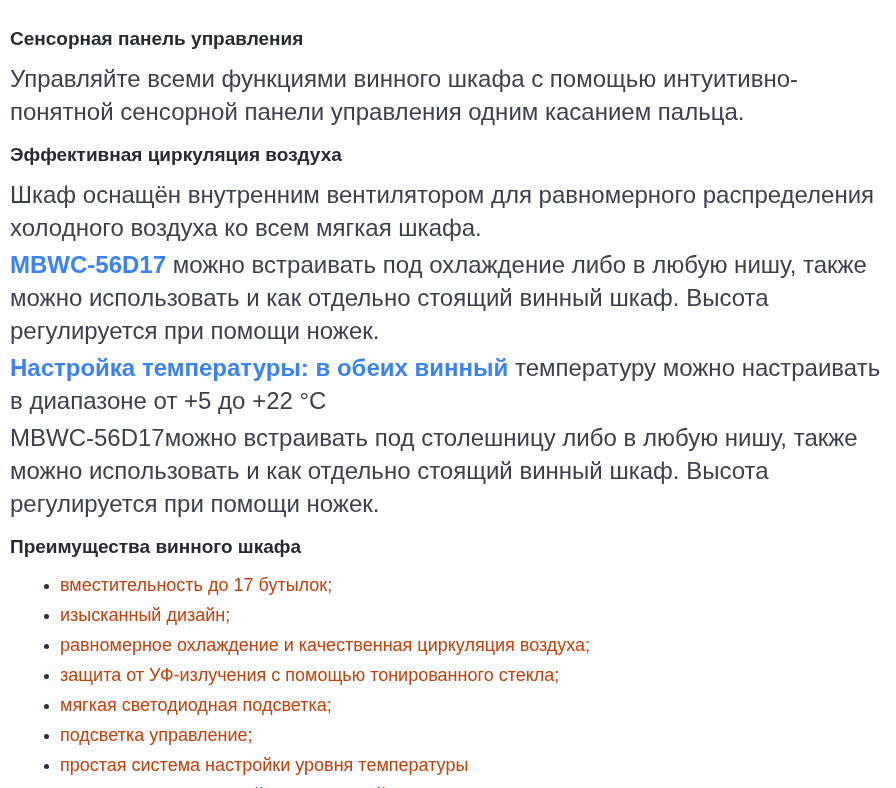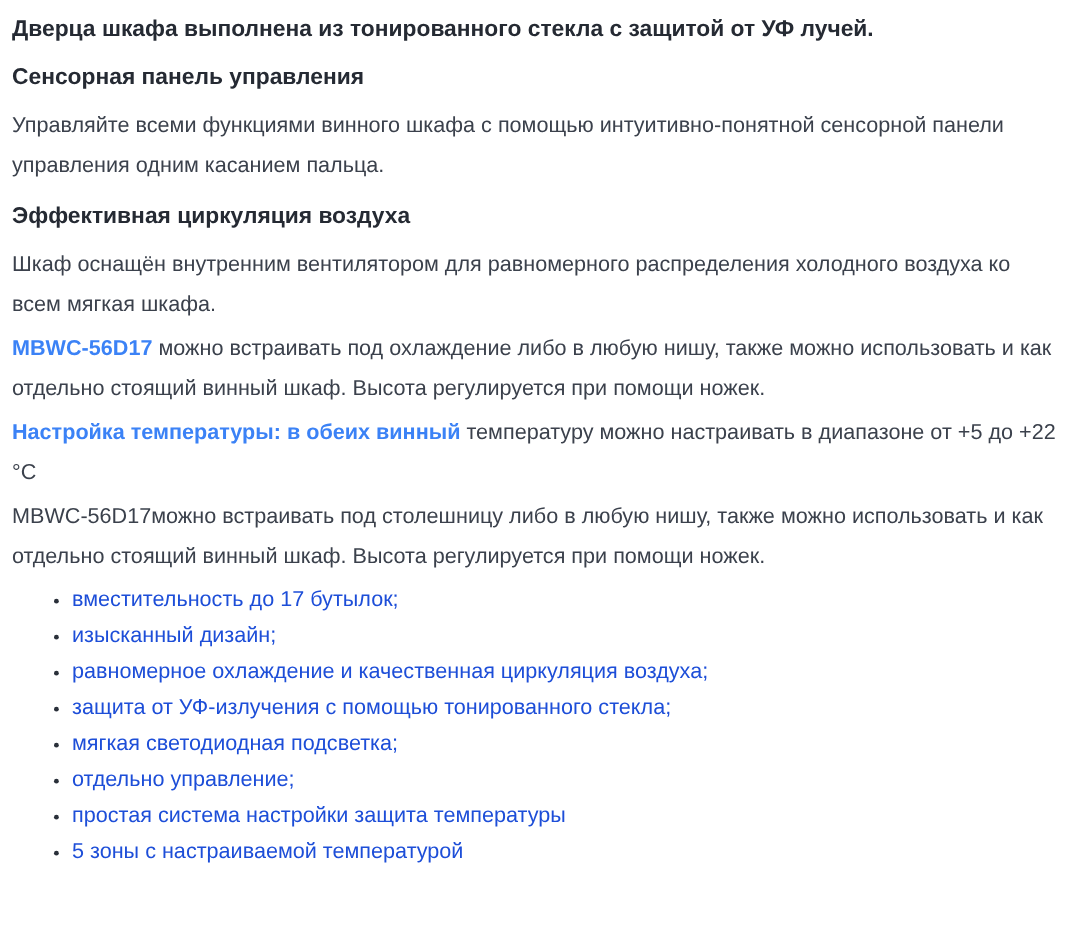--- a/index.html
+++ b/index.html
@@ -7,21 +7,21 @@
   .page {
     width: 896px;
     height: 788px;
     padding: 12px 12px 0 10px;
     background: #ffffff;
     font-family: "Liberation Sans", sans-serif;
     color: #3b414c;
     overflow: hidden;
   }
   .para {
-    font-size: 18px;
+    font-size: 24px;
     line-height: 33px;
     margin: 0 0 4px 0;
     color: #3b414c;
   }
   .para-lead {
     font-size: 19px;
     line-height: 26px;
     font-weight: 700;
     color: #252a33;
     margin: 0 0 4px 0;
@@ -38,53 +38,53 @@
     color: #3b82f6;
   }
   ul.advantages {
     list-style: disc;
     margin: 2px 0 0 0;
     padding-left: 50px;
   }
   ul.advantages li {
     font-size: 18px;
     line-height: 30px;
-    color: #1d4ed8;
+    color: #c2410c;
   }
   ul.advantages li::marker {
     color: #2a303a;
     font-size: 16px;
   }
 </style>
 </head>
 <body>
 
 <div class="page">
 
-  <p class="para-lead">Дверца шкафа выполнена из тонированного стекла с защитой от УФ лучей.</p>
 
   <h3 class="heading">Сенсорная панель управления</h3>
 
   <p class="para">Управляйте всеми функциями винного шкафа с помощью интуитивно-понятной сенсорной панели управления одним касанием пальца.</p>
 
   <h3 class="heading">Эффективная циркуляция воздуха</h3>
 
   <p class="para">Шкаф оснащён внутренним вентилятором для равномерного распределения холодного воздуха ко всем мягкая шкафа.</p>
 
   <p class="para"><span class="inline-bold">MBWC-56D17</span><span> можно встраивать под охлаждение либо в любую нишу, также можно использовать и как отдельно стоящий винный шкаф. Высота регулируется при помощи ножек.</span></p>
 
   <p class="para"><span class="inline-bold">Настройка температуры: в обеих винный</span><span> температуру можно настраивать в диапазоне от +5 до +22 °С</span></p>
 
   <p class="para">MBWC-56D17можно встраивать под столешницу либо в любую нишу, также можно использовать и как отдельно стоящий винный шкаф. Высота регулируется при помощи ножек.</p>
 
+  <h3 class="heading">Преимущества винного шкафа</h3>
 
   <ul class="advantages">
     <li>вместительность до 17 бутылок;</li>
     <li>изысканный дизайн;</li>
     <li>равномерное охлаждение и качественная циркуляция воздуха;</li>
     <li>защита от УФ-излучения с помощью тонированного стекла;</li>
     <li>мягкая светодиодная подсветка;</li>
-    <li>отдельно управление;</li>
-    <li>простая система настройки защита температуры</li>
+    <li>подсветка управление;</li>
+    <li>простая система настройки уровня температуры</li>
     <li>5 зоны с настраиваемой температурой</li>
   </ul>
 
 </div>
 
 </body></html>

